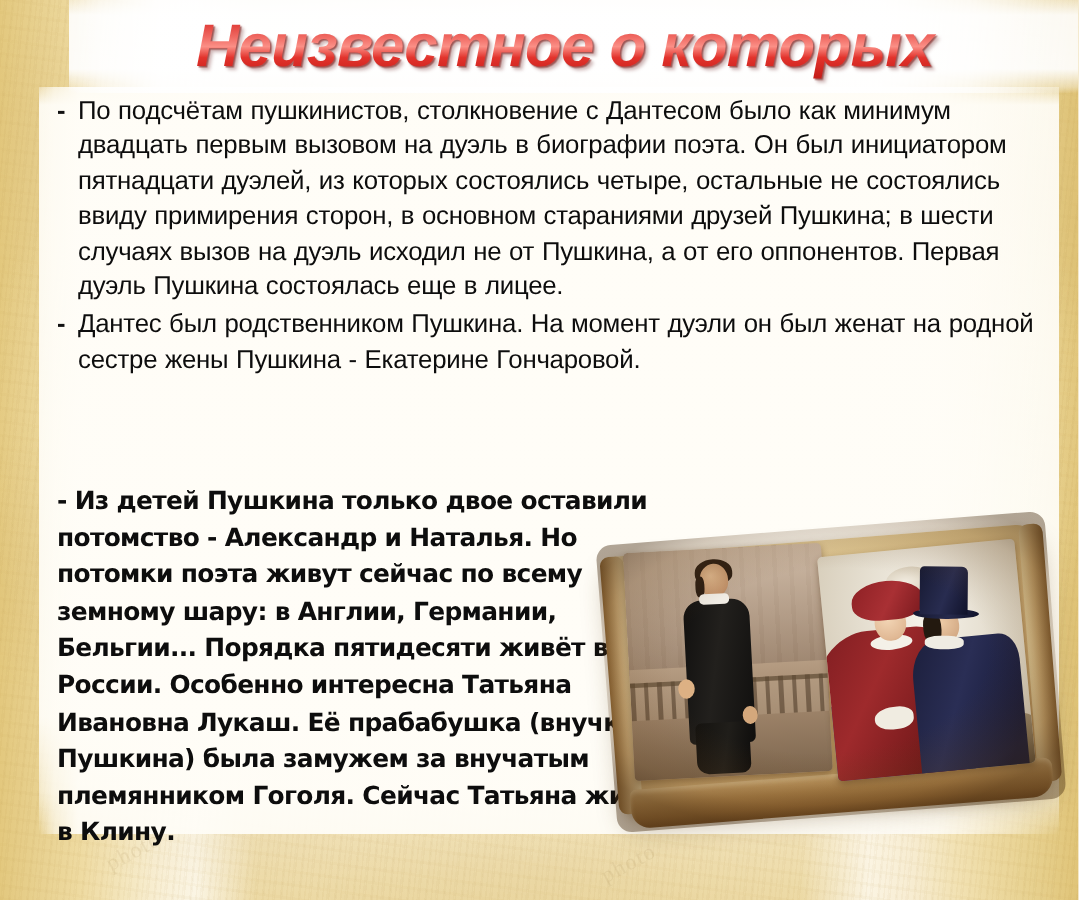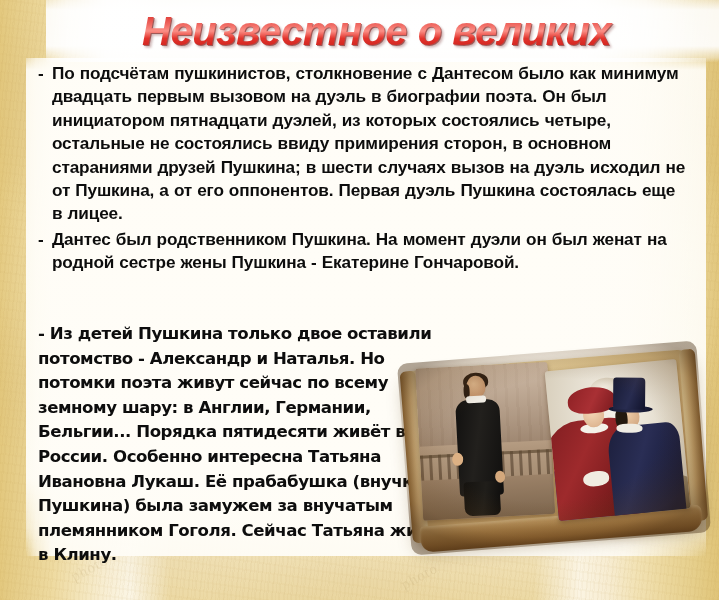--- a/index.html
+++ b/index.html
@@ -206,21 +206,21 @@
     font-weight: bold;
     font-size: 17px;
     line-height: 23.4px;
     color: #111111;
     padding-left: 8px;
     box-sizing: border-box;
   }
   .bullet-body {
     flex: 1 1 auto;
     font-family: "Liberation Sans", sans-serif;
-    font-weight: bold;
+    font-weight: normal;
     font-size: 17.2px;
     line-height: 23.4px;
     color: #0d0d0d;
     letter-spacing: -0.15px;
     text-align: left;
     word-spacing: 0.5px;
   }
 
   
   .wrap-block {
@@ -543,21 +543,21 @@
   <div class="bg-watermark">
     <span style="left:60px; top:290px;">photo</span>
     <span style="left:330px; top:232px;">photo</span>
     <span style="left:70px;  top:560px;">photo</span>
     <span style="left:400px; top:568px;">photo</span>
   </div>
 
   <div class="content-panel"></div>
 
   <div class="title-banner"></div>
-  <div class="title-text">Неизвестное о великих</div>
+  <div class="title-text">Неизвестное о которых</div>
 
   <div class="text-layer">
 
     <div class="bullet-list">
 
       <div class="bullet-row">
         <div class="bullet-marker">-</div>
         <div class="bullet-body">По подсчётам пушкинистов, столкновение с Дантесом было как минимум двадцать первым вызовом на дуэль в биографии поэта. Он был инициатором пятнадцати дуэлей, из которых состоялись четыре, остальные не состоялись ввиду примирения сторон, в основном стараниями друзей Пушкина; в шести случаях вызов на дуэль исходил не от Пушкина, а от его оппонентов. Первая дуэль Пушкина состоялась еще в лицее.</div>
       </div>
 

